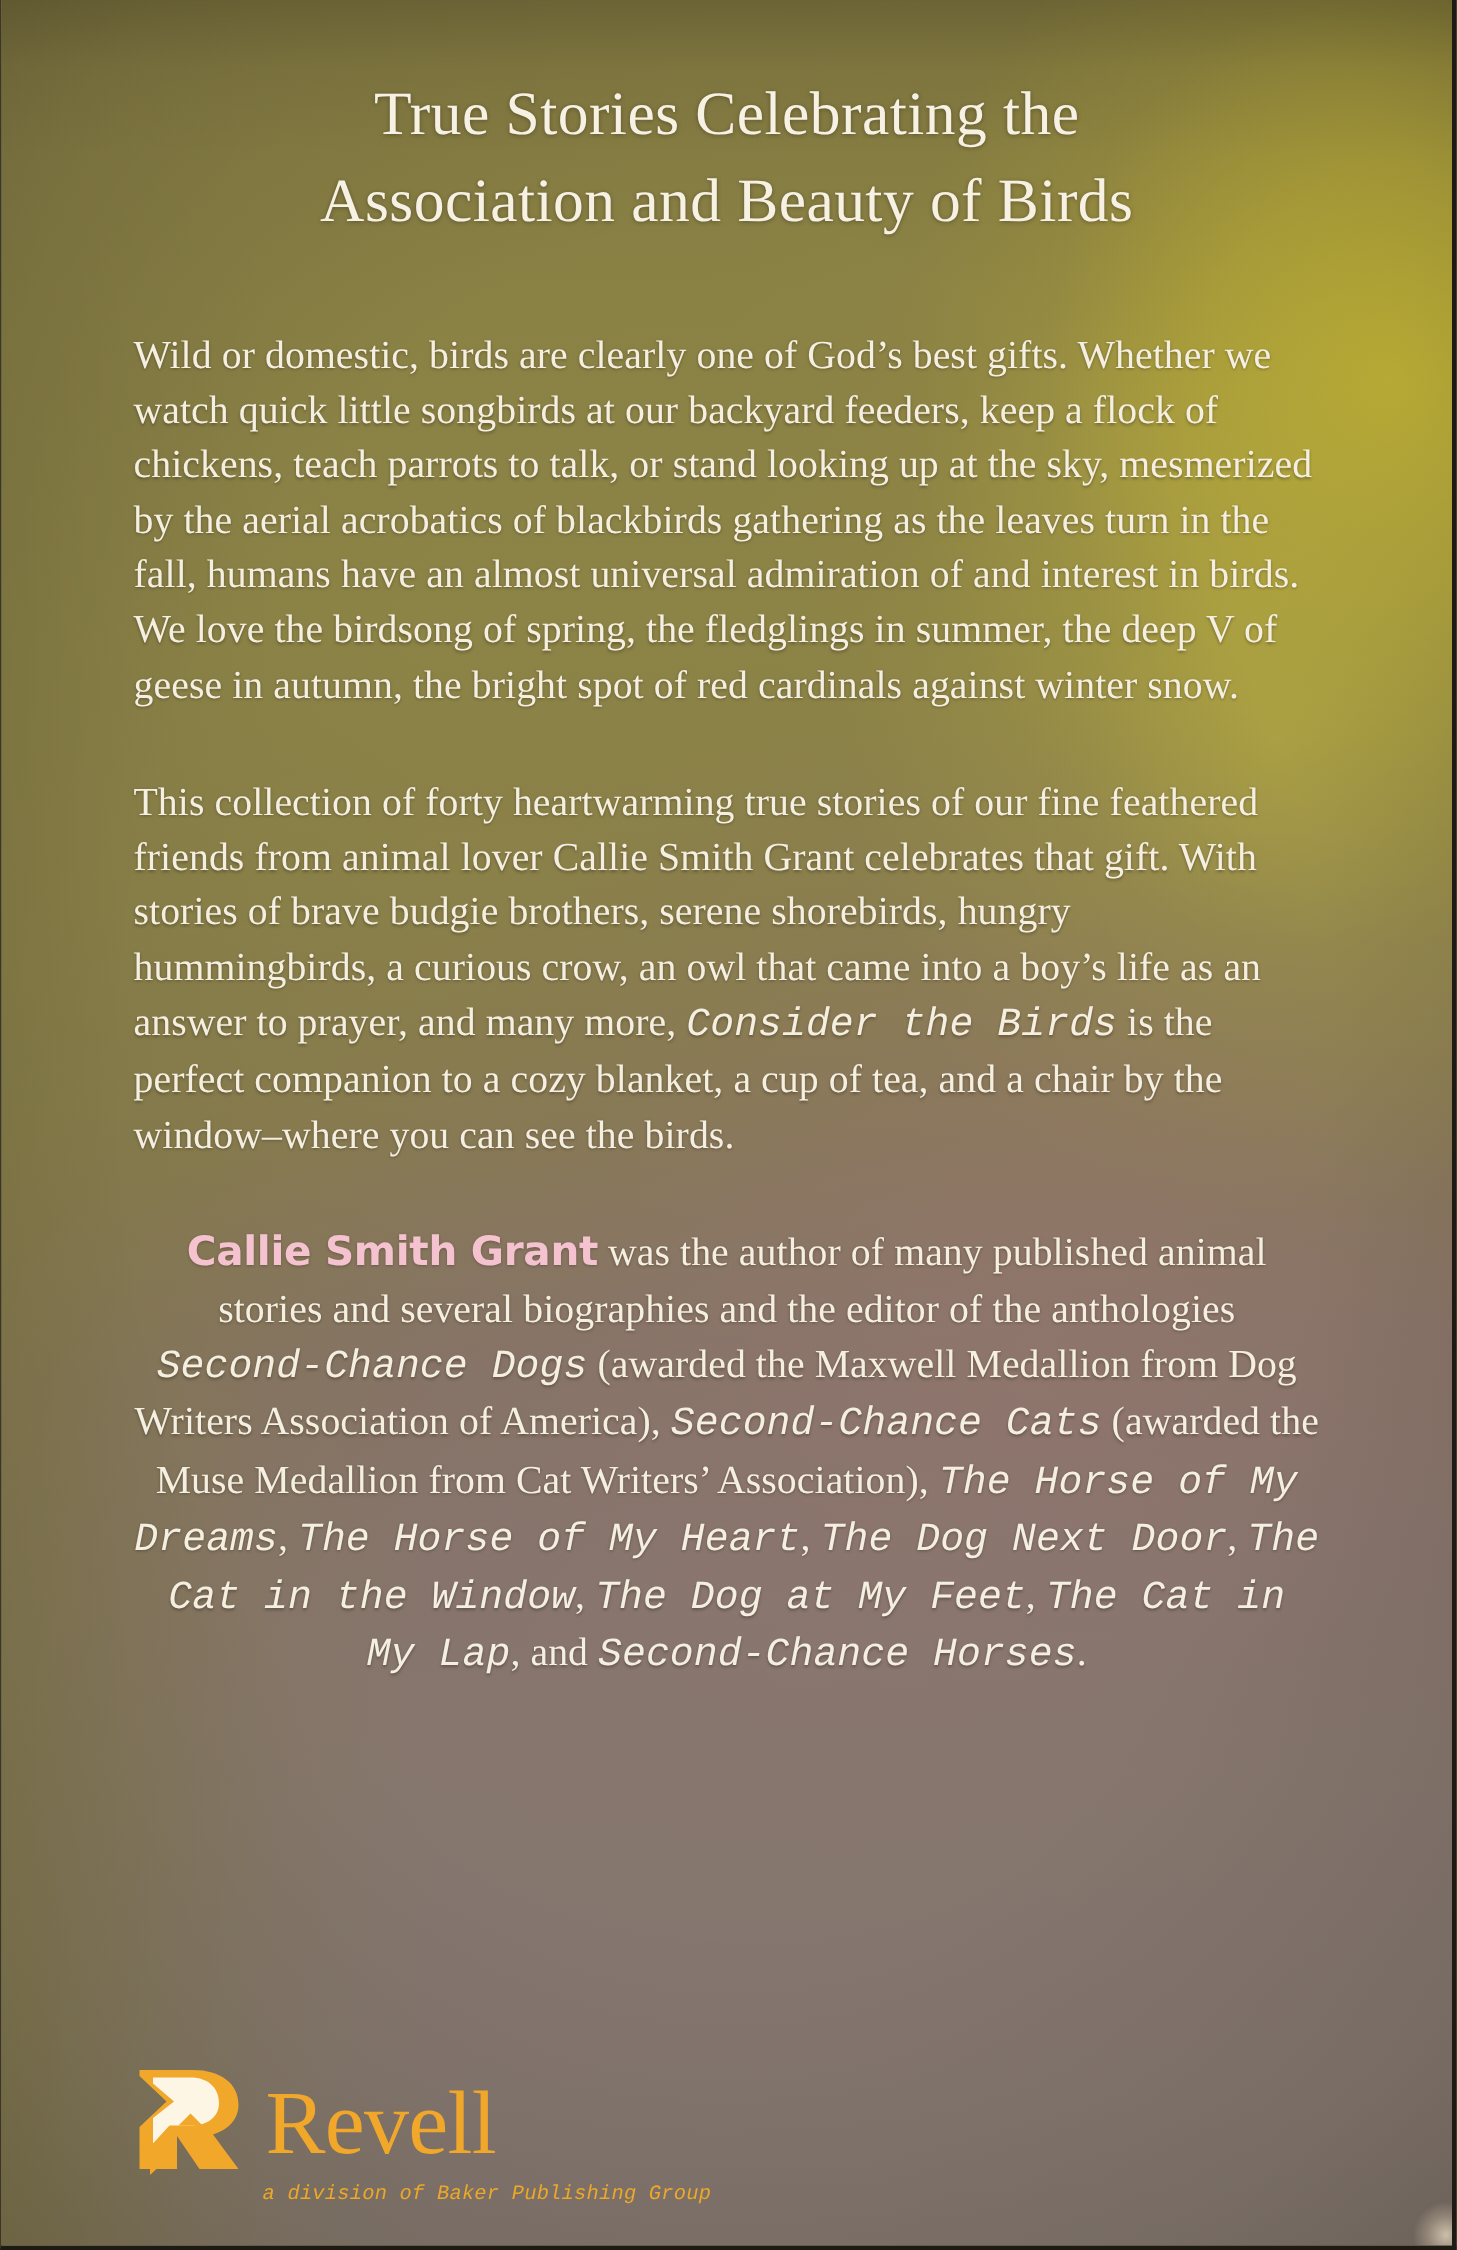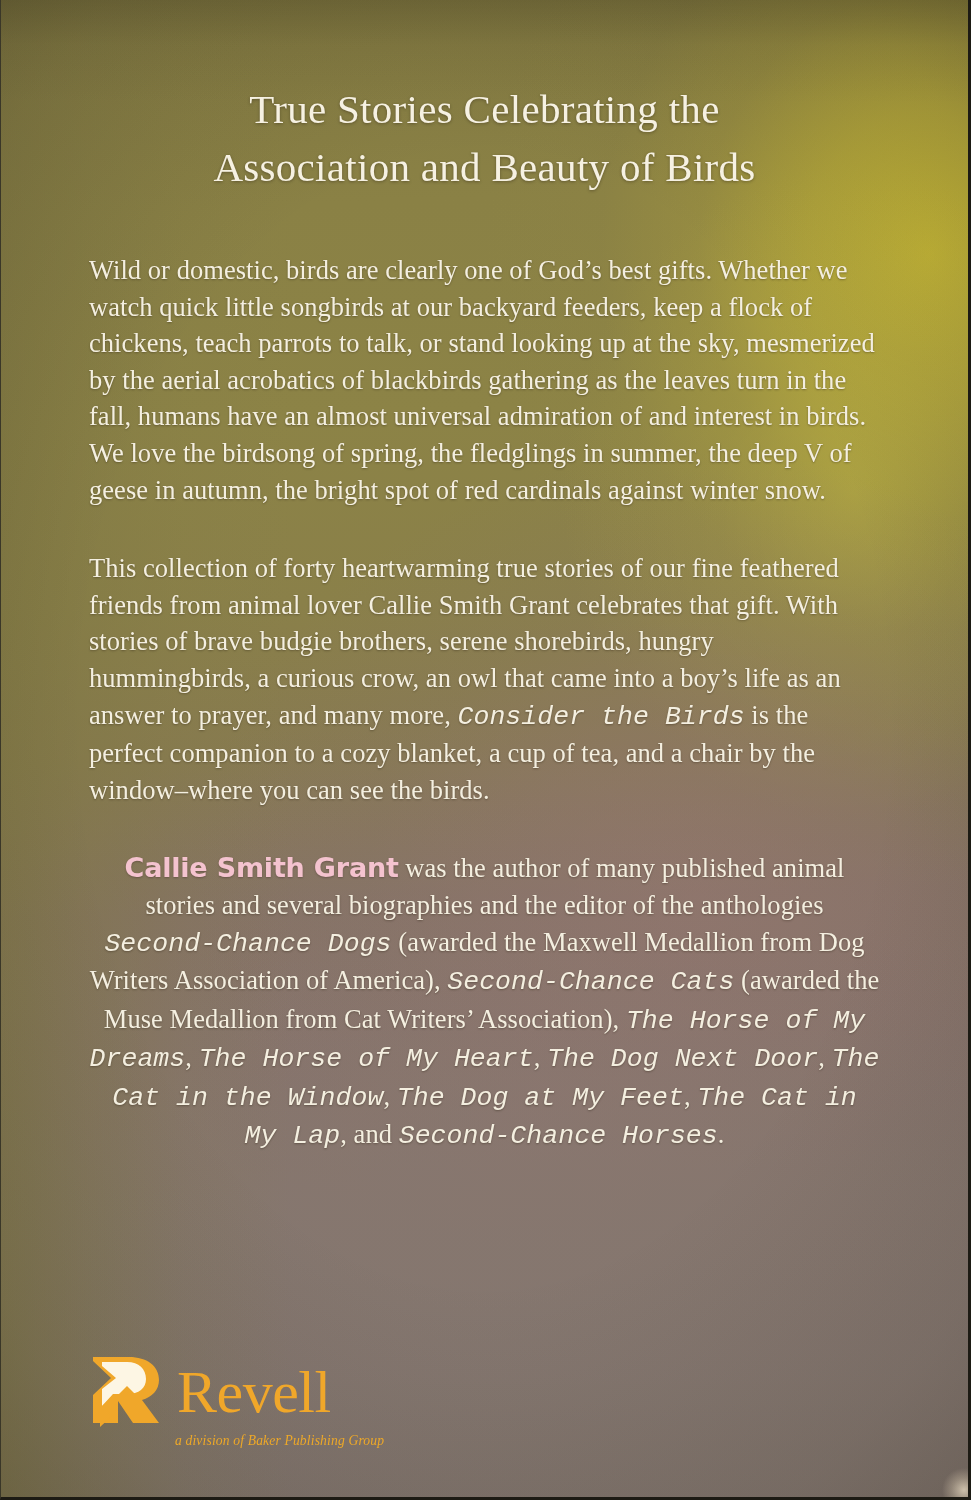--- a/index.html
+++ b/index.html
@@ -114,21 +114,21 @@
   
   .content {
     position: relative;
     z-index: 5;
     padding: 0 88px;
     box-sizing: border-box;
   }
 
   .headline {
     margin: 0;
-    padding-top: 80px;
+    padding-top: 46px;
     text-align: center;
     font-family: "Liberation Serif", "DejaVu Serif", serif;
     font-weight: 400;
     font-size: 41px;
     line-height: 58px;
     letter-spacing: 0.3px;
     color: #f6f1e2;
     text-shadow: 0 1px 3px rgba(40,32,18,0.42);
   }
   .headline .hl-line { display: block; }
@@ -156,21 +156,21 @@
     font-size: 27px;
     color: #f4c3cf;
     letter-spacing: -0.2px;
     text-shadow: 0 1px 2px rgba(60,40,40,0.38);
   }
 
   
   .logo {
     position: absolute;
     left: 88px;
-    bottom: 48px;
+    bottom: 26px;
     z-index: 6;
     display: flex;
     flex-direction: column;
     align-items: flex-start;
   }
   .logo-row {
     display: flex;
     align-items: center;
   }
   .logo-mark { display: block; }
@@ -178,21 +178,21 @@
     font-family: "Liberation Serif", "DejaVu Serif", serif;
     font-size: 60px;
     line-height: 56px;
     color: #f0a72a;
     letter-spacing: -0.5px;
     margin-left: 14px;
     position: relative;
     top: 2px;
   }
   .logo-tag {
-    font-family: Liberation Serif, serif;
+    font-family: Liberation Mono, monospace;
     font-style: italic;
     font-size: 13.6px;
     letter-spacing: 0.15px;
     color: #eda828;
     margin-top: 4px;
     margin-left: 86px;
   }
 </style>
 </head>
 <body>

